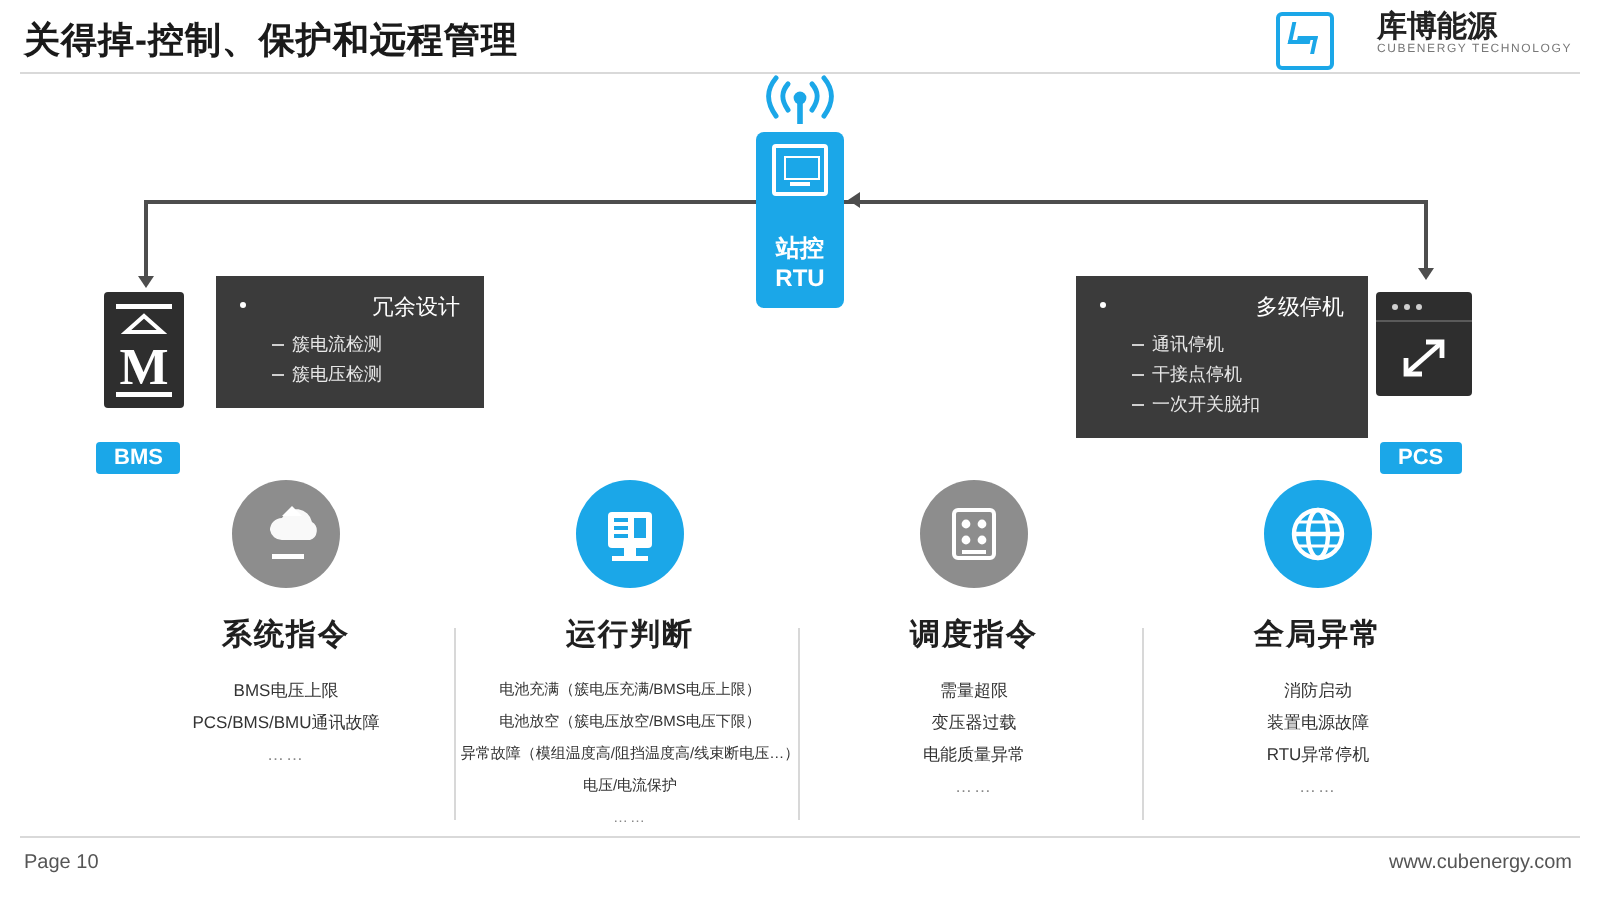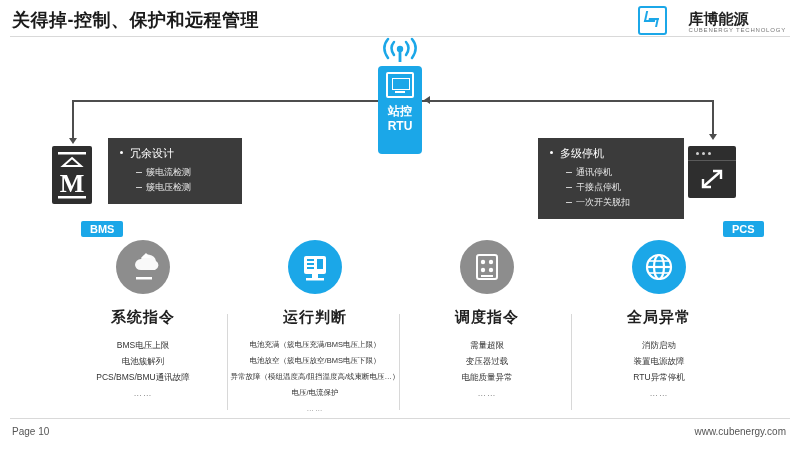--- a/index.html
+++ b/index.html
@@ -39,21 +39,21 @@
     top: 36px;
     width: 780px;
     height: 1px;
     background: #d9d9d9;
   }
   .logo {
     position: absolute;
     right: 14px;
     top: 6px;
     display: flex;
-    align-items: flex-end;
+    align-items: flex-start;
     gap: 22px;
   }
   .logo-mark {
     width: 25px;
     height: 25px;
     border: 2px solid #1ba7e8;
     border-radius: 3px;
     position: relative;
   }
   .logo-mark:before {
@@ -163,21 +163,21 @@
     content: "";
     position: absolute;
     left: 7px; top: 17px;
     width: 10px; height: 2px;
     background: #ffffff;
   }
   .rtu-label {
     font-size: 12px;
     font-weight: bold;
     line-height: 15px;
-    margin-top: 6px;
+    margin-top: 19px;
   }
   .antenna {
     position: absolute;
     left: 381px;
     top: 36px;
     width: 38px;
     height: 28px;
     color: #1ba7e8;
   }
 
@@ -188,20 +188,21 @@
     color: #ffffff;
     padding: 8px 12px 10px 12px;
     box-sizing: border-box;
   }
   .panel-title {
     font-size: 11px;
     margin: 0 0 5px 0;
     position: relative;
     padding-left: 10px;
     white-space: nowrap;
+    text-align: right;
   }
   .panel-title:before {
     content: "";
     position: absolute;
     left: 0; top: 5px;
     width: 3px; height: 3px;
     background: #ffffff;
     border-radius: 50%;
   }
   .panel-sub {
@@ -228,21 +229,20 @@
     border-radius: 2px;
   }
   .dev-tag {
     position: absolute;
     background: #1ba7e8;
     color: #fff;
     font-size: 11px;
     font-weight: bold;
     padding: 2px 9px;
     border-radius: 2px;
-    margin-left: 33px;
   }
   .bms-glyph {
     position: absolute;
     left: 0; top: 0;
     width: 40px; height: 58px;
     color: #ffffff;
   }
   .pcs-box {
     position: absolute;
     width: 48px;
@@ -413,21 +413,20 @@
       <svg width="54" height="54" viewBox="0 0 54 54">
         <path d="M19 25 a6 6 0 0 1 6-6 a8 8 0 0 1 15 2 a5 5 0 0 1 -1 9 H25 a6 6 0 0 1 -6-5 z" fill="#ffffff" opacity="0.95"></path>
         <rect x="24" y="32" width="12" height="2" fill="#8d8d8d"></rect>
         <path d="M30 13 l5 5 h-10 z" fill="#ffffff"></path>
         <rect x="20" y="37" width="16" height="2.5" fill="#ffffff"></rect>
       </svg>
     </div>
     <div class="col-title">系统指令</div>
     <div class="col-items">
       <div>BMS电压上限</div>
-      <div>电池簇解列</div>
       <div>PCS/BMS/BMU通讯故障</div>
       <div class="ellipsis">……</div>
     </div>
   </div>
 
   <div class="col">
     <div class="circle blue">
       <svg width="54" height="54" viewBox="0 0 54 54">
         <rect x="16" y="16" width="22" height="18" rx="2" fill="#ffffff"></rect>
         <rect x="19" y="19" width="7" height="2" fill="#1ba7e8"></rect>

